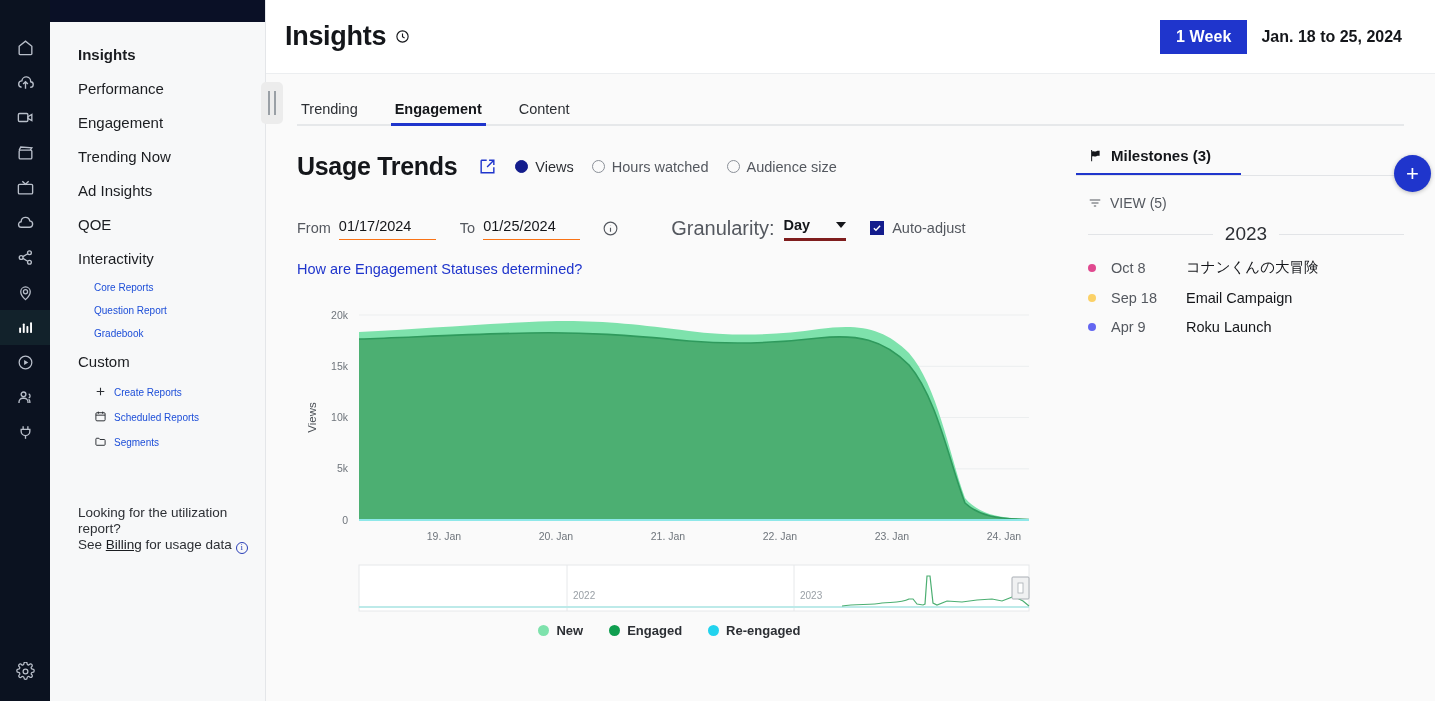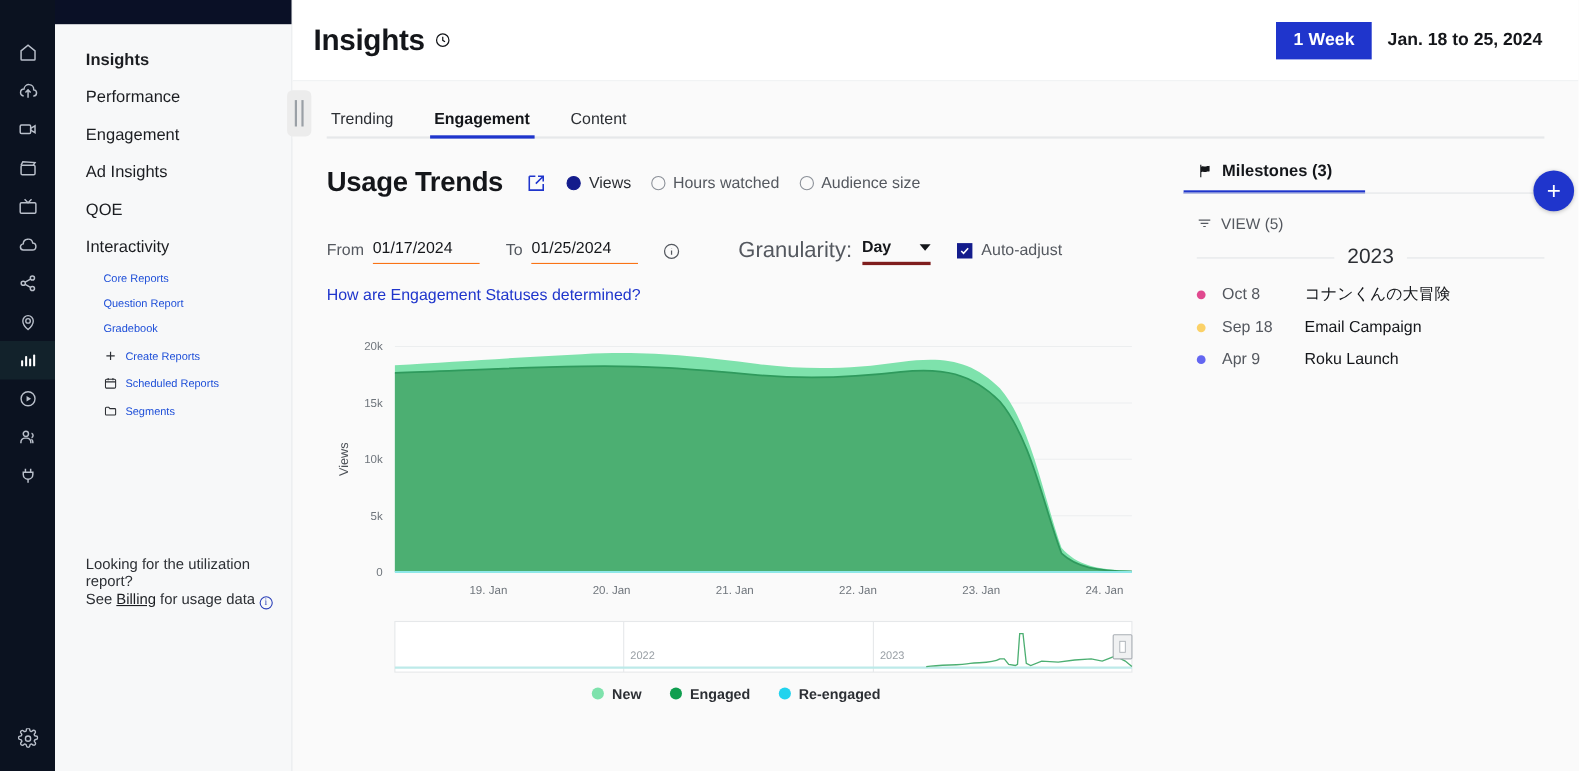--- a/index.html
+++ b/index.html
@@ -272,34 +272,36 @@
         </svg>
     </div>
   </nav>
 
   <aside id="nav-sidebar">
     <div id="nav-sidebar-topbar"></div>
     <div id="nav-list">
       <div class="nav-item current"><span>Insights</span></div>
       <div class="nav-item"><span>Performance</span></div>
       <div class="nav-item"><span>Engagement</span></div>
+      <div class="nav-item"><span>Trending Now</span></div>
       <div class="nav-item"><span>Ad Insights</span></div>
       <div class="nav-item"><span>QOE</span></div>
       <div class="nav-item"><span>Interactivity</span></div>
 
       <div class="nav-sub">
           <span>Core Reports</span>
         </div>
       <div class="nav-sub">
           <span>Question Report</span>
         </div>
       <div class="nav-sub">
           <span>Gradebook</span>
         </div>
 
+      <div class="nav-item"><span>Custom</span></div>
 
       <div class="nav-sub">
         <svg viewBox="0 0 24 24" fill="none" stroke="#2c2f34" stroke-width="2">
             <path d="M12 5v14M5 12h14"></path>
           </svg>
         <span>Create Reports</span>
       </div>
       <div class="nav-sub">
         <svg viewBox="0 0 24 24" fill="none" stroke="#2c2f34" stroke-width="1.8">
             <rect x="3.5" y="5" width="17" height="15" rx="2"></rect>

